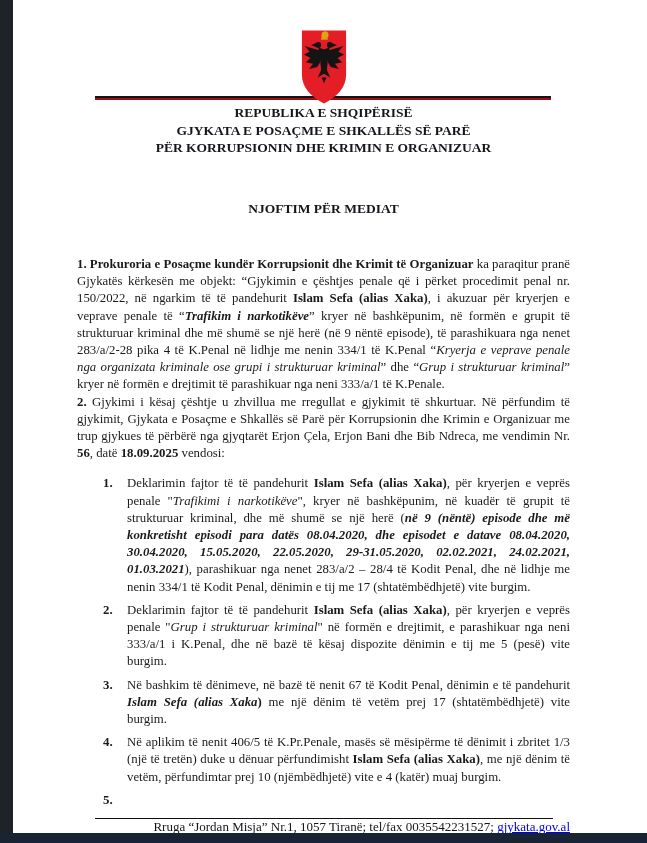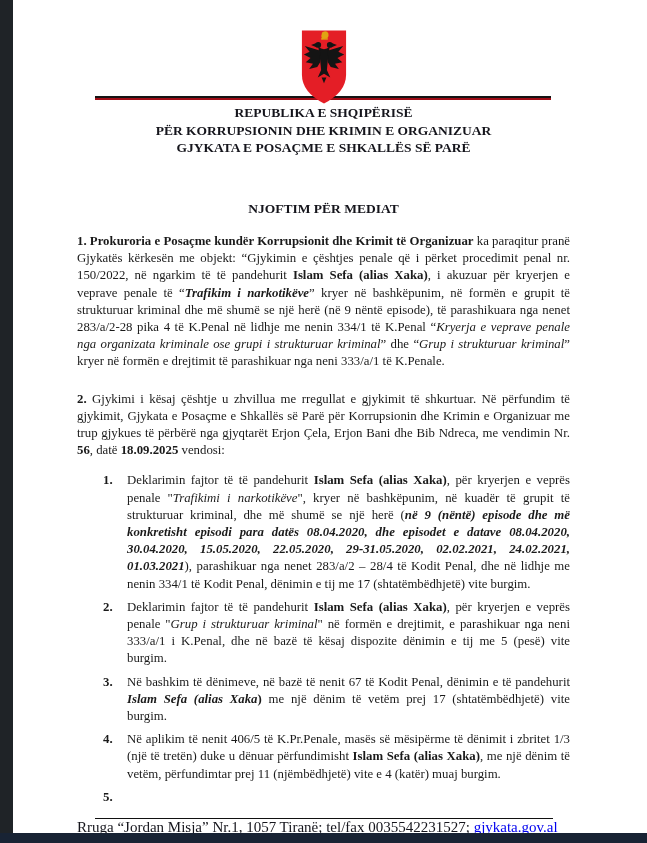--- a/index.html
+++ b/index.html
@@ -44,41 +44,41 @@
   
   .doc-title{
     margin:12px;padding-top:29px;text-align:center;
     font-weight:bold;font-size:13.5px;color:#15151c;
   }
   
   .para{
     margin:0;text-align:justify;
     font-size:12.8px;line-height:17.2px;
   }
-  .para.p1{margin-top:16px;}
-  .para.p2{margin-top:20px;}
+  .para.p1{margin-top:39px;}
+  .para.p2{margin-top:0;}
   ol.decisions{
     list-style:none;margin:13px 0 0 0;padding:0 0 0 26px;
   }
   ol.decisions li{
     position:relative;margin:0 0 6px 0;padding-left:24px;
     text-align:justify;font-size:12.8px;line-height:17.2px;
   }
   ol.decisions li .marker{
     position:absolute;left:0;top:0;width:20px;font-weight:bold;
   }
   
   .footer{
     position:absolute;top:818px;left:64px;width:493px;z-index:4;
   }
   .footer-line{
     width:458px;margin:0 auto;border-top:1.4px solid #111;
   }
   .footer-text{
-    text-align:left;font-size:15px;line-height:14px;padding-top:1px;
+    text-align:right;font-size:13px;line-height:14px;padding-top:1px;
     color:#15151c;
   }
   .footer-text a{color:#0000ee;text-decoration:underline;cursor:pointer;}
 </style>
 </head>
 <body>
 
 <div class="left-strip"></div>
 <div class="bottom-strip"></div>
 
@@ -106,22 +106,22 @@
             <path d="M43 46 L10 36 L20 48 L8 54 L22 61 L12 70 L27 73 L19 84 L36 80 L42 70 Z"></path>
             <path d="M57 46 L90 36 L80 48 L92 54 L78 61 L88 70 L73 73 L81 84 L64 80 L58 70 Z"></path>
             <path d="M41 56 L59 56 L56 86 L44 86 Z"></path>
             <path d="M44 86 L56 86 L63 102 L50 94 L37 102 Z"></path>
             <path d="M45 102 L55 102 L50 114 Z"></path>
           </g>
         </svg>
       </div>
       <div class="h-lines">
         <div>REPUBLIKA E SHQIPËRISË</div>
+        <div>GJYKATA E POSAÇME E SHKALLËS SË PARË</div>
         <div>PËR KORRUPSIONIN DHE KRIMIN E ORGANIZUAR</div>
-        <div>GJYKATA E POSAÇME E SHKALLËS SË PARË</div>
       </div>
     </div>
 
     <div class="doc-title">NJOFTIM PËR MEDIAT</div>
 
     <p class="para p1"><span style="font-weight: bold;">1. Prokuroria e Posaçme kundër Korrupsionit dhe Krimit të Organizuar</span><span> ka paraqitur pranë Gjykatës kërkesën me objekt: “Gjykimin e çështjes penale që i përket procedimit penal nr. 150/2022, në ngarkim të të pandehurit </span><span style="font-weight: bold;">Islam Sefa (alias Xaka)</span><span>, i akuzuar për kryerjen e veprave penale të “</span><span style="font-weight: bold; font-style: italic;">Trafikim i narkotikëve</span><span>” kryer në bashkëpunim, në formën e grupit të strukturuar kriminal dhe më shumë se një herë (në 9 nëntë episode), të parashikuara nga nenet 283/a/2-28 pika 4 të K.Penal në lidhje me nenin 334/1 të K.Penal “</span><span style="font-style: italic;">Kryerja e veprave penale nga organizata kriminale ose grupi i strukturuar kriminal</span><span>” dhe “</span><span style="font-style: italic;">Grup i strukturuar kriminal</span><span>” kryer në formën e drejtimit të parashikuar nga neni 333/a/1 të K.Penale.</span></p>
     <p class="para p2"><span style="font-weight: bold;">2.</span><span> Gjykimi i kësaj çështje u zhvillua me rregullat e gjykimit të shkurtuar. Në përfundim të gjykimit, Gjykata e Posaçme e Shkallës së Parë për Korrupsionin dhe Krimin e Organizuar me trup gjykues të përbërë nga gjyqtarët Erjon Çela, Erjon Bani dhe Bib Ndreca, me vendimin Nr. </span><span style="font-weight: bold;">56</span><span>, datë </span><span style="font-weight: bold;">18.09.2025</span><span> vendosi:</span></p>
 
     <ol class="decisions">
       <li>
@@ -131,21 +131,21 @@
       <li>
         <span class="marker">2.</span>
         <span class="li-body"><span>Deklarimin fajtor të të pandehurit </span><span style="font-weight: bold;">Islam Sefa (alias Xaka)</span><span>, për kryerjen e veprës penale "</span><span style="font-style: italic;">Grup i strukturuar kriminal</span><span>" në formën e drejtimit, e parashikuar nga neni 333/a/1 i K.Penal, dhe në bazë të kësaj dispozite dënimin e tij me 5 (pesë) vite burgim.</span></span>
       </li>
       <li>
         <span class="marker">3.</span>
         <span class="li-body"><span>Në bashkim të dënimeve, në bazë të nenit 67 të Kodit Penal, dënimin e të pandehurit </span><span style="font-weight: bold; font-style: italic;">Islam Sefa (</span><span style="font-weight: bold; font-style: italic;">alias Xaka</span><span style="font-weight: bold;">)</span><span> me një dënim të vetëm prej 17 (shtatëmbëdhjetë) vite burgim.</span></span>
       </li>
       <li>
         <span class="marker">4.</span>
-        <span class="li-body"><span>Në aplikim të nenit 406/5 të K.Pr.Penale, masës së mësipërme të dënimit i zbritet 1/3 (një të tretën) duke u dënuar përfundimisht </span><span style="font-weight: bold;">Islam Sefa (alias Xaka)</span><span>, me një dënim të vetëm, përfundimtar prej 11 (njëmbëdhjetë) vite e 4 (katër) muaj burgim.</span></span>
+        <span class="li-body"><span>Në aplikim të nenit 406/5 të K.Pr.Penale, masës së mësipërme të dënimit i zbritet 1/3 (një të tretën) duke u dënuar përfundimisht </span><span style="font-weight: bold;">Islam Sefa (alias Xaka)</span><span>, me një dënim të vetëm, përfundimtar prej 10 (njëmbëdhjetë) vite e 4 (katër) muaj burgim.</span></span>
       </li>
       <li>
         <span class="marker">5.</span>
       </li>
     </ol>
   </div>
 
   <div class="footer">
     <div class="footer-line"></div>
     <div class="footer-text">

